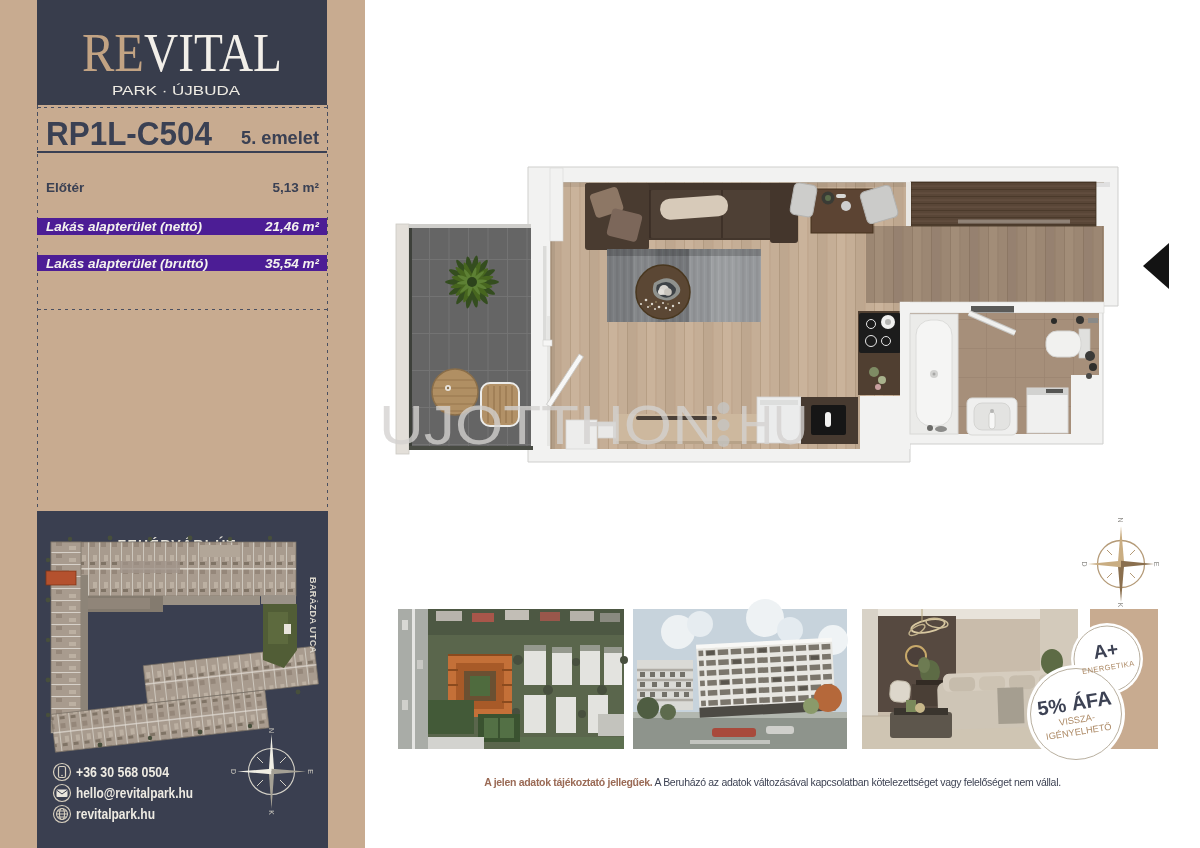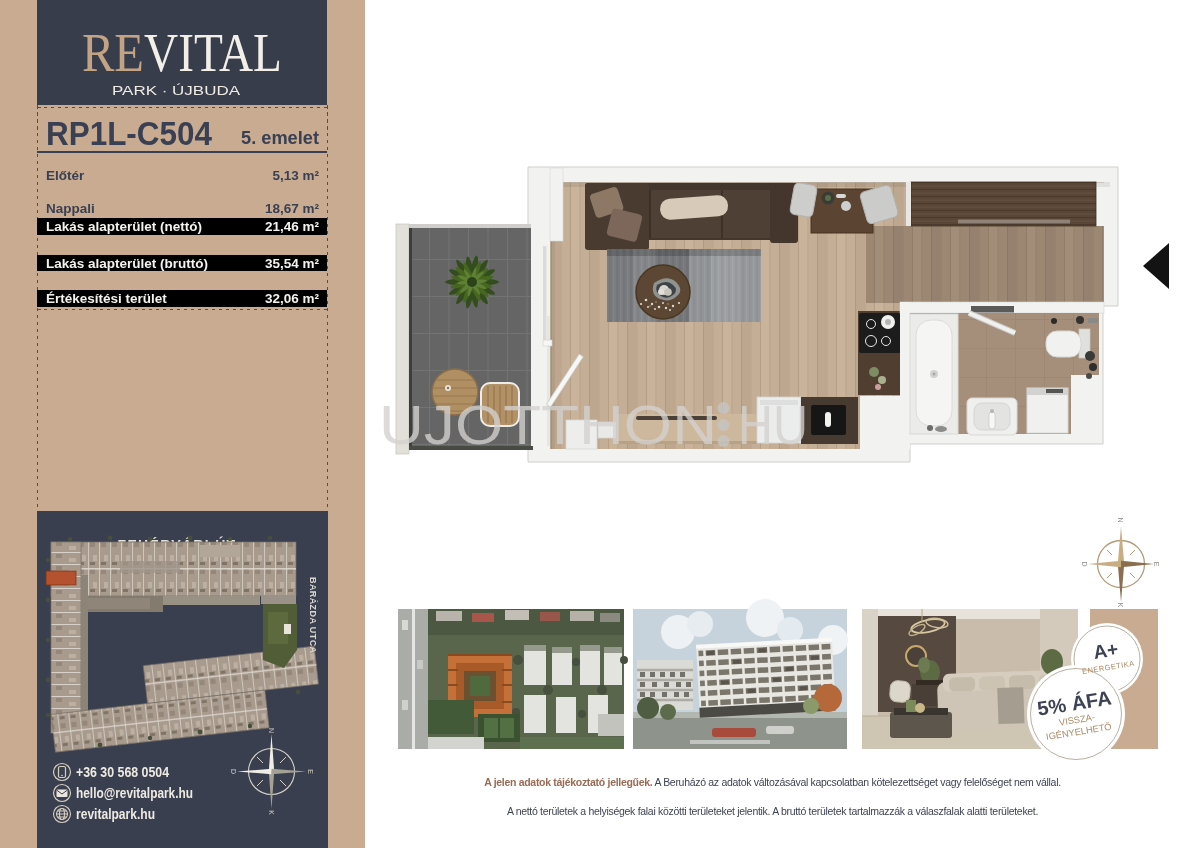--- a/index.html
+++ b/index.html
@@ -5,21 +5,21 @@
   * { margin:0; padding:0; box-sizing:border-box; }
   html,body { width:1200px; height:848px; background:#ffffff; overflow:hidden;
     font-family:"Liberation Sans", sans-serif; }
   .abs { position:absolute; }
   #page { position:relative; width:988px; height:848px; }
   .dashv { background-image:repeating-linear-gradient(to bottom,#4a4f60 0 3.5px,transparent 3.5px 7px); width:1.3px; }
   .dashh { background-image:repeating-linear-gradient(to right,#4a4f60 0 3.5px,transparent 3.5px 7px); height:1.3px; }
   .row { position:absolute; left:37px; width:290px; height:17px; font-size:13.5px; font-weight:bold; color:#3a4053; }
   .row .nm { position:absolute; left:9px; top:1px; }
   .row .vl { position:absolute; right:8px; top:1px; }
-  .rowd { position:absolute; left:37px; width:290px; height:16.5px; background:#000000; font-size:13.5px; font-weight:bold; color:#f4f2ee; }
+  .rowd { position:absolute; left:37px; width:290px; height:16.5px; background:#4c1d95; font-size:13.5px; font-weight:bold; color:#f4f2ee;font-style:italic; }
 </style>
 </head>
 <body>
 <div id="page">
 
   <div class="abs" style="left:0;top:0;width:365px;height:848px;background:#c8ab90;"></div>
 
   <div class="abs" style="left:37px;top:0;width:290px;height:105px;background:#383d4c;"></div>
   <svg class="abs" style="left:37px;top:0;" width="290" height="150" viewBox="37 0 290 150">
 
@@ -36,47 +36,39 @@
   </svg>
 
   <div class="abs dashv" style="left:36.5px;top:105px;height:406px;"></div>
 
   <div class="abs dashv" style="left:326.5px;top:105px;height:406px;"></div>
 
   <div class="abs dashh" style="left:37px;top:107px;width:290px;"></div>
 
   <div class="abs" style="left:37px;top:151px;width:290px;height:2px;background:#3a4053;"></div>
 
-  <div class="row" style="top:167px;">
+  <div class="row" style="top:179px;">
       <span class="nm">Előtér</span>
       <span class="vl">5,13 m²</span>
     </div>
 
 
-  <div class="row" style="top:200px;">
-      <span class="nm">Nappali</span>
-      <span class="vl">18,67 m²</span>
-    </div>
 
   <div class="rowd" style="top:218px;">
       <span class="nm" style="position:absolute;left:9px;top:1px;">Lakás alapterület (nettó)</span>
       <span style="position:absolute;right:8px;top:1px;">21,46 m²</span>
     </div>
 
 
   <div class="rowd" style="top:254.5px;">
       <span style="position:absolute;left:9px;top:1px;">Lakás alapterület (bruttó)</span>
       <span style="position:absolute;right:8px;top:1px;">35,54 m²</span>
     </div>
 
 
-  <div class="rowd" style="top:290px;">
-      <span style="position:absolute;left:9px;top:1px;">Értékesítési terület</span>
-      <span style="position:absolute;right:8px;top:1px;">32,06 m²</span>
-    </div>
 
   <div class="abs dashh" style="left:37px;top:308.5px;width:290px;"></div>
 
   <div class="abs" style="left:37px;top:511px;width:291px;height:337px;background:#3a3f50;"></div>
 
   <div class="abs" style="left:37px;top:537px;width:280px;text-align:center;color:#e5e2d9;font-size:14px;letter-spacing:1.3px;font-weight:bold;">FEHÉRVÁRI ÚT</div>
 
   <div class="abs" style="left:308px;top:577px;height:160px;color:#d9d5cb;font-size:9px;letter-spacing:0.4px;font-weight:bold;writing-mode:vertical-rl;white-space:nowrap;z-index:5;">BARÁZDA UTCA</div>
 
   <svg class="abs" style="left:37px;top:511px;" width="291" height="337" viewBox="37 511 291 337">
@@ -655,15 +647,14 @@
       </g>
     </g>
     <g transform="rotate(-9 1107 659)">
       <text x="1107" y="670" font-size="7.6" fill="#ad8a66" text-anchor="middle" letter-spacing="0.4">ENERGETIKA</text>
     </g>
   </svg>
 
   <div class="abs" style="left:365px;top:776px;width:815px;text-align:center;font-size:10.5px;letter-spacing:-0.3px;color:#3e4354;"><b style="color:#9a6a55;">A jelen adatok tájékoztató jellegűek.</b> A Beruházó az adatok változásával kapcsolatban kötelezettséget vagy felelőséget nem vállal.</div>
 
 
-  <div class="abs" style="left:365px;top:805px;width:815px;text-align:center;font-size:10.5px;letter-spacing:-0.3px;color:#3e4354;">A nettó területek a helyiségek falai közötti területeket jelentik. A bruttó területek tartalmazzák a válaszfalak alatti területeket.</div>
 
 </div>
 
 </body></html>

